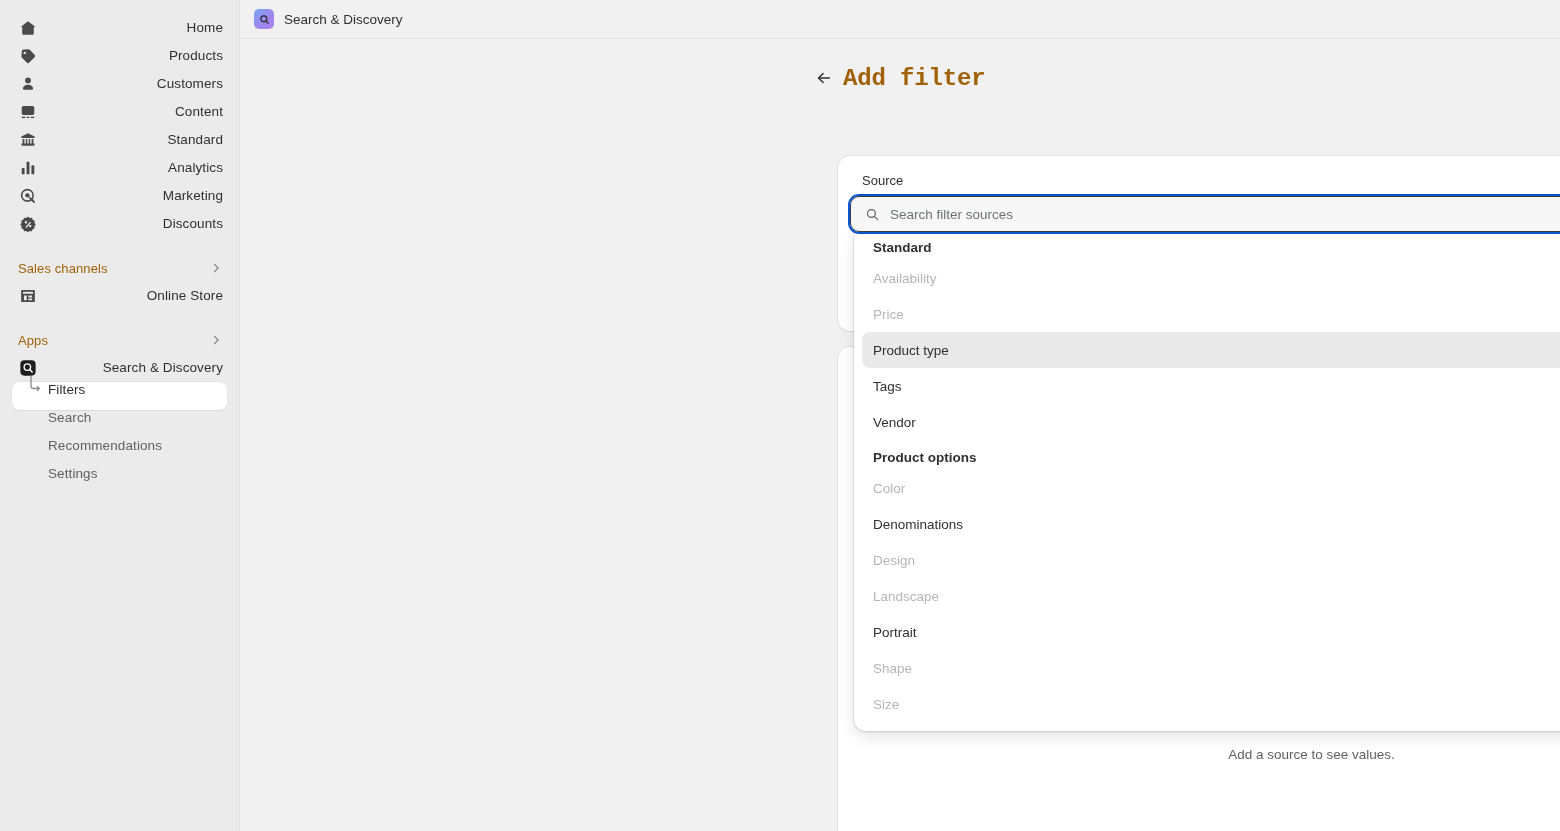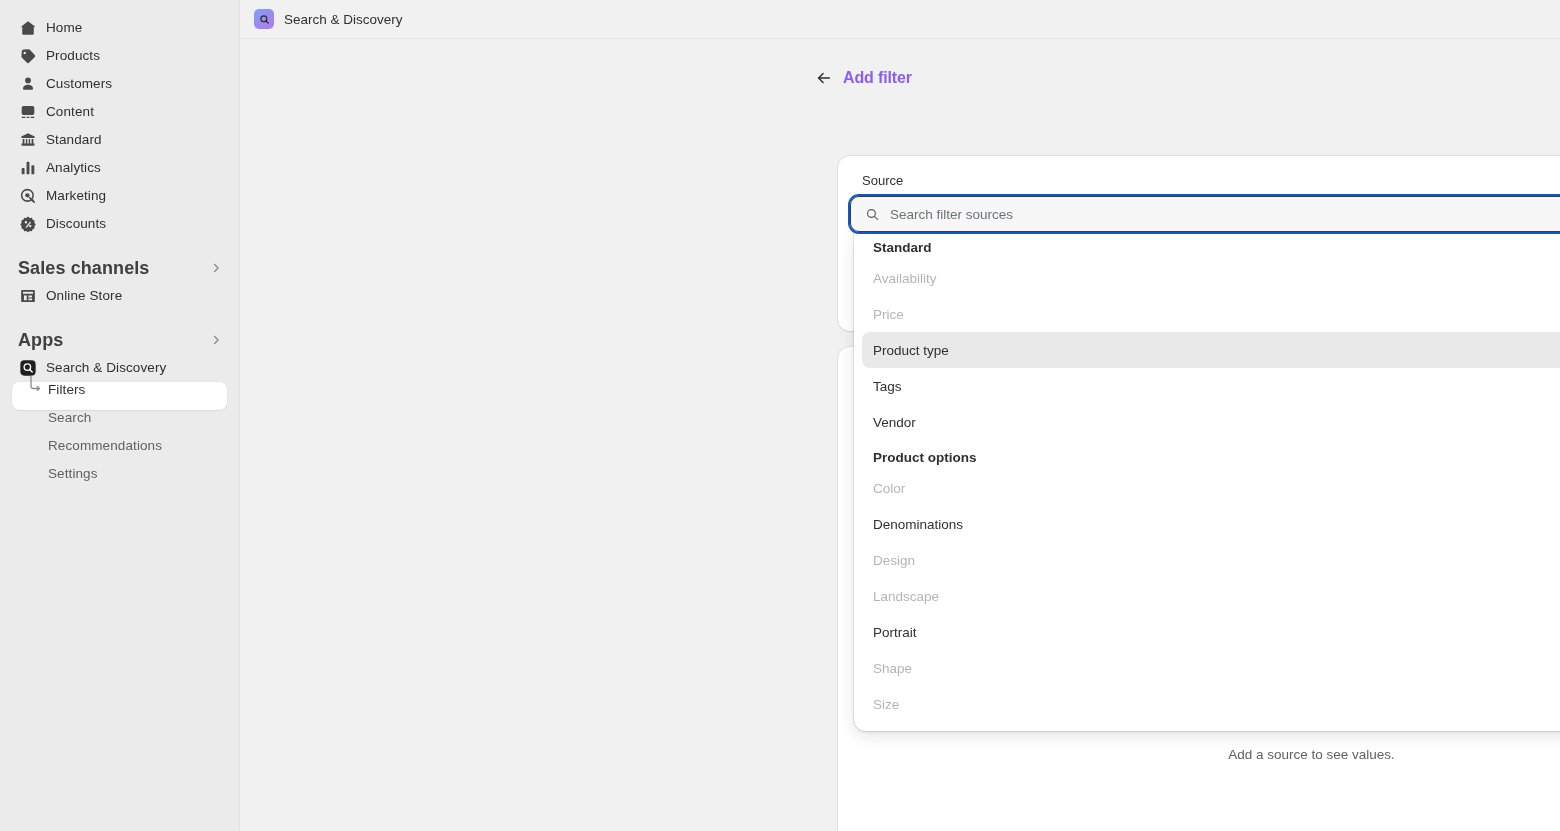--- a/index.html
+++ b/index.html
@@ -21,20 +21,21 @@
     position: relative;
     border-right: 1px solid #e3e3e3;
   }
   .nav-item {
     display: flex; align-items: center;
     height: 28px; margin: 0 8px 0 8px;
     padding: 0 8px 0 10px;
     border-radius: 8px;
     cursor: pointer;
     position: relative;
+    justify-content: space-between;
   }
   .nav-item .ico {
     width: 20px; height: 20px;
     display: flex; align-items: center; justify-content: center;
     flex: 0 0 20px;
     margin-right: 8px;
   }
   .nav-item .ico svg { display: block; }
   .nav-label {
     font-size: 13.5px; color: #303030; line-height: 20px;
@@ -51,21 +52,21 @@
   }
   .nav-gap { height: 16px; }
 
   .section-head {
     display: flex; align-items: center;
     height: 28px; margin: 0 8px;
     padding: 0 8px 0 10px;
     border-radius: 8px; cursor: pointer;
   }
   .section-head .t {
-    font-size: 18px; font-weight: 700; color: #404040; letter-spacing: .1px;
+    font-size: 13px; font-weight: 400; color: #a16207; letter-spacing: .1px;
   }
   .section-head .chev { margin-left: auto; color: #8a8a8a; display:flex; }
 
   .sub-item {
     display: flex; align-items: flex-start;
     height: 28px; margin: 0 12px 0 12px;
     padding-left: 36px;
     border-radius: 8px; cursor: pointer;
     position: relative;
   }
@@ -98,21 +99,21 @@
 
   .page-header {
     display: flex; align-items: center;
     position: absolute; left: 598px; top: 25px;
   }
   .back-arrow {
     width: 28px; height: 28px; border-radius: 8px;
     display: flex; align-items: center; justify-content: center;
     cursor: pointer; margin-right: 5px; margin-left: -28px;
   }
-  .page-title { font-size: 16px; font-weight: 700; color: #8b5cf6; letter-spacing: -0.15px; }
+  .page-title { font-size: 24px; font-weight: 700; color: #a16207; letter-spacing: -0.15px; font-family: Liberation Mono, monospace; }
 
   .card {
     position: absolute;
     background: #ffffff;
     border-radius: 12px;
     box-shadow: 0 0 0 1px rgba(0,0,0,.06), 0 1px 2px rgba(0,0,0,.06);
   }
   #card-source { left: 598px; top: 117px; width: 947px; height: 175px; }
   #card-values { left: 598px; top: 308px; width: 947px; height: 510px; }
 

